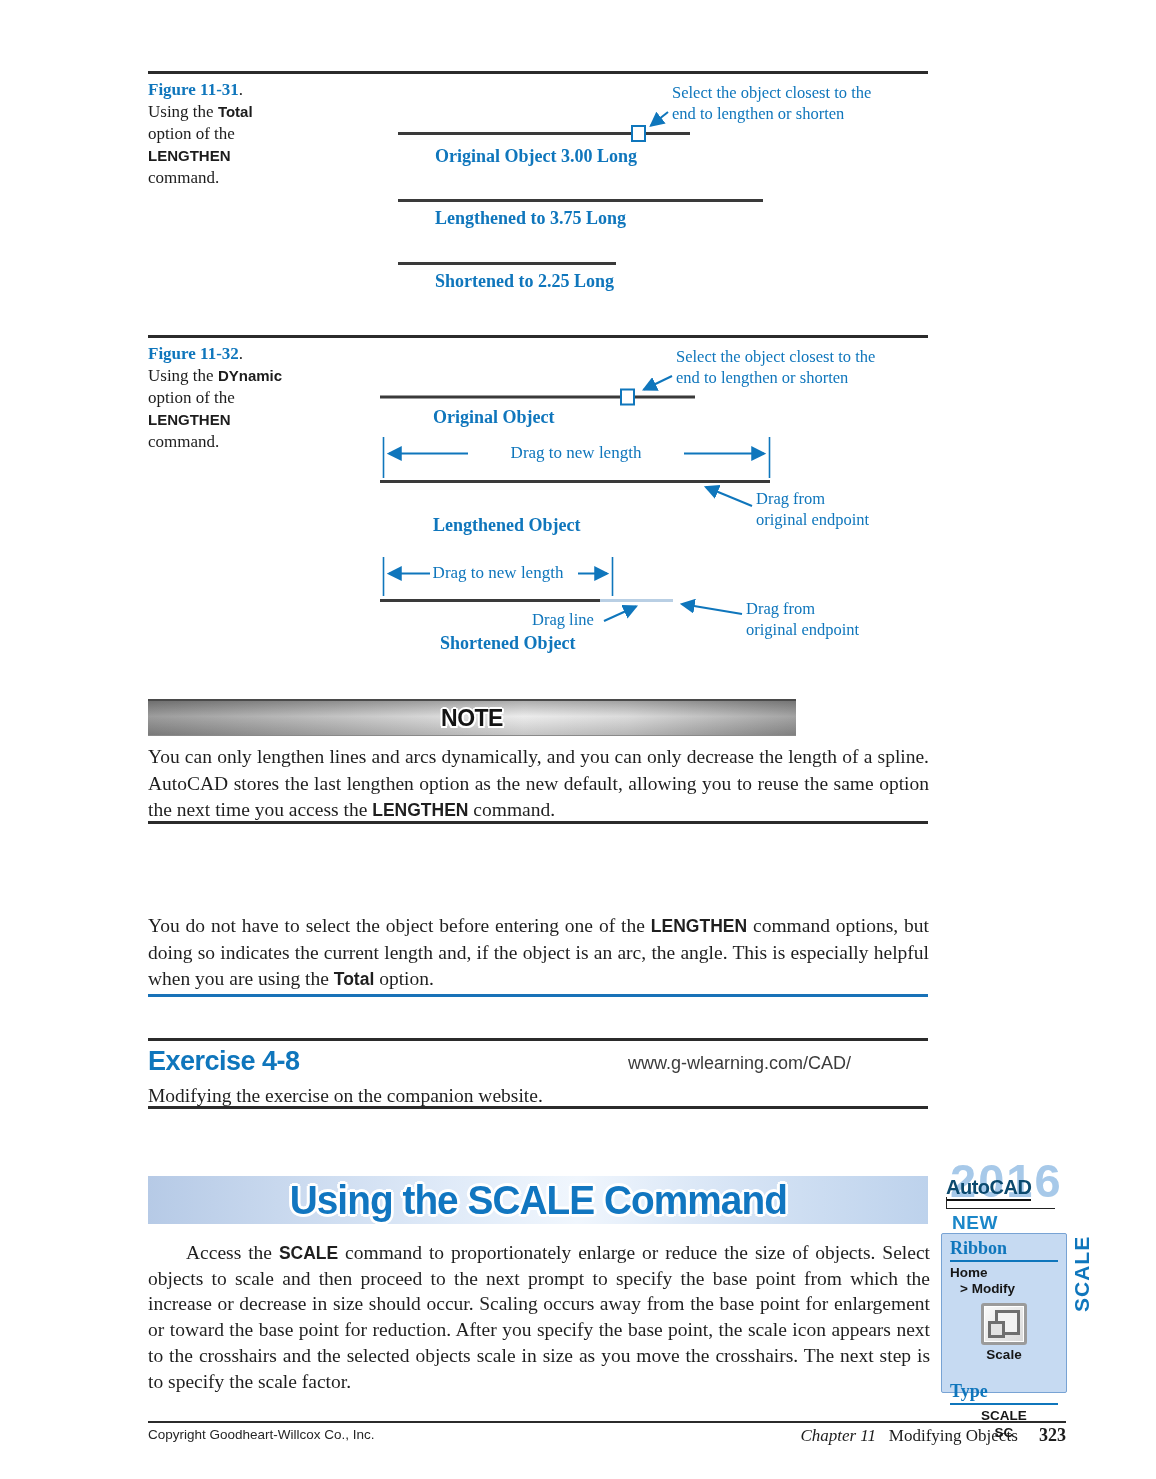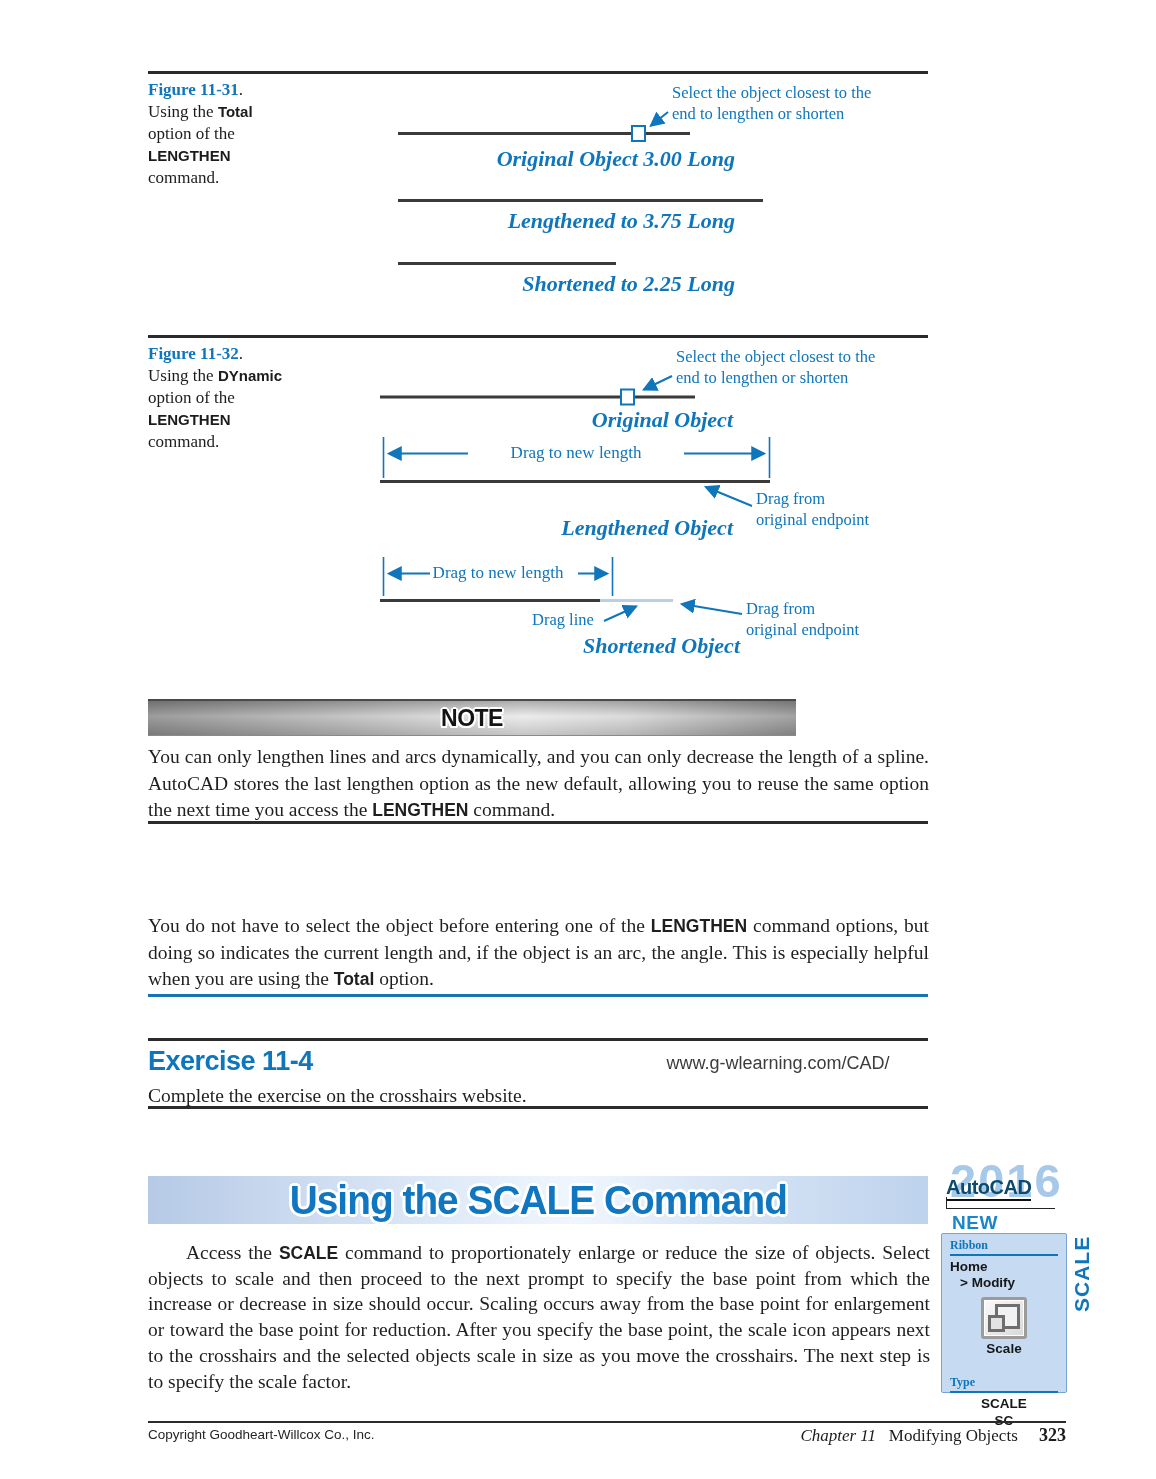--- a/index.html
+++ b/index.html
@@ -13,21 +13,21 @@
   .abs{position:absolute;}
   .rule{background:#2b2b2b;height:2.5px;}
   .blue-rule{background:#1872b8;height:3px;}
 
   
   .caption{font-size:17px;line-height:1.3;color:#1c1c1c;}
   .cap-title{font-weight:bold;color:var(--blue);}
   .kw{font-family:"Liberation Sans",sans-serif;font-weight:bold;font-size:15px;}
 
   
-  .fig-label{font-weight:bold;color:var(--blue);font-size:22px;text-align:right;font-style:italic;}
+  .fig-label{font-weight:bold;color:var(--blue);font-size:18px;text-align:left;}
   .fig-callout{color:var(--blue);font-size:16.5px;line-height:1.26;white-space:pre-line;}
   .fig-dim{color:var(--blue);font-size:17px;text-align:center;}
 
   
   .note-bar{left:148px;width:648px;height:34px;
     border-top:2px solid #4a4a4a;border-bottom:1px solid #8a8a8a;
     background:
       linear-gradient(180deg, rgba(40,40,40,.30), rgba(255,255,255,.12) 45%, rgba(0,0,0,.15)),
       linear-gradient(90deg,#8e8e8e 0%,#b9b9b9 28%,#e9e9e9 58%,#d6d6d6 74%,#969696 100%);
     display:flex;align-items:center;justify-content:center;}
@@ -41,40 +41,40 @@
   .tip-title{font-family:"Liberation Sans",sans-serif;font-weight:bold;font-size:23px;color:#0d72b9;
     letter-spacing:-0.5px;
     text-shadow:-2px 0 0 #fff,2px 0 0 #fff,0 -2px 0 #fff,0 2px 0 #fff,
                 -1.5px -1.5px 0 #fff,1.5px -1.5px 0 #fff,-1.5px 1.5px 0 #fff,1.5px 1.5px 0 #fff;}
 
   .body-text{font-size:19.5px;line-height:1.36;text-align:justify;color:#1f1f1f;}
   .body-text .kw{font-size:17.5px;}
 
   
   .ex-title{font-family:"Liberation Sans",sans-serif;font-weight:bold;font-size:27px;color:var(--blue);letter-spacing:-0.5px;}
-  .ex-url{font-family:"Liberation Sans",sans-serif;font-size:18px;color:#3c3c3c;text-align:center;}
+  .ex-url{font-family:"Liberation Sans",sans-serif;font-size:18px;color:#3c3c3c;text-align:left;}
 
   
   .heading-bar{left:148px;width:780px;height:48px;
     background:linear-gradient(90deg,#b6cae6 0%,#dfeaf8 38%,#f0f6fd 55%,#dce8f7 70%,#bdd2ec 100%);
     display:flex;align-items:center;justify-content:center;}
   .heading-text{font-family:"Liberation Sans",sans-serif;font-weight:bold;font-size:40px;color:#1176c0;
     letter-spacing:-1px;transform:scaleX(0.97);
     text-shadow:-3px 0 0 #fff,3px 0 0 #fff,0 -3px 0 #fff,0 3px 0 #fff,
                 -2px -2px 0 #fff,2px -2px 0 #fff,-2px 2px 0 #fff,2px 2px 0 #fff;}
 
   
   .badge-year{font-family:"Liberation Sans",sans-serif;font-weight:bold;font-size:47px;color:#a7c9e9;letter-spacing:2px;}
   .badge-product{font-family:"Liberation Sans",sans-serif;font-weight:bold;font-size:20px;color:#0c4a6e;
     border-bottom:2px solid #111;padding-bottom:1px;letter-spacing:-0.5px;}
   .badge-box-line{border-left:1.5px solid #222;border-bottom:1.5px solid #222;}
   .badge-new{font-family:"Liberation Sans",sans-serif;font-weight:bold;font-size:19px;color:#1b87c9;letter-spacing:0.5px;}
   .ref-box{left:941px;top:1233px;width:126px;height:160px;background:#c6daf2;
     border:1.5px solid #78a3d4;border-radius:2px;box-sizing:border-box;padding:4px 8px;}
-  .ref-head{font-family:"Liberation Serif",serif;font-weight:bold;font-size:12px;color:var(--blue);}
+  .ref-head{font-family:"Liberation Serif",serif;font-weight:bold;font-size:18px;color:var(--blue);}
   .ref-rule{height:1.5px;background:var(--blue);margin:1px 0 3px 0;}
   .ref-item{font-family:"Liberation Sans",sans-serif;font-weight:bold;font-size:13.5px;color:#161616;line-height:1.25;}
   .ref-center{text-align:center;}
   .vertical-cmd{font-family:"Liberation Sans",sans-serif;font-weight:bold;font-size:21px;color:var(--blue);
     letter-spacing:1px;transform:rotate(-90deg);transform-origin:0 0;white-space:nowrap;}
 
   
   .scale-icon{width:40px;height:36px;border:3px solid #9b9b9b;border-radius:3px;position:relative;
     background:linear-gradient(135deg,#fafafa,#d9d9d9);box-shadow:inset 0 0 0 1px #ffffff;margin:5px auto 2px auto;}
   .scale-icon .big-square{position:absolute;right:4px;top:4px;width:19px;height:19px;border:3px solid #6e6e6e;background:#f2f2f2;}
@@ -165,23 +165,23 @@
     <span>You can only lengthen lines and arcs dynamically, and you can only decrease the length of a spline. AutoCAD stores the last lengthen option as the new default, allowing you to reuse the same option the next time you access the </span><span class="kw">LENGTHEN</span><span> command.</span>
   </div>
   <div class="abs rule" style="left:148px;top:821px;width:780px;"></div>
 
   <div class="abs body-text" style="left:148px;top:913px;width:781px;">
     <span>You do not have to select the object before entering one of the </span><span class="kw">LENGTHEN</span><span> command options, but doing so indicates the current length and, if the object is an arc, the angle. This is especially helpful when you are using the </span><span class="kw">Total</span><span> option.</span>
   </div>
   <div class="abs blue-rule" style="left:148px;top:994px;width:780px;"></div>
 
   <div class="abs rule" style="left:148px;top:1038px;width:780px;"></div>
-  <div class="abs ex-title" style="left:148px;top:1046px;">Exercise 11-4</div>
+  <div class="abs ex-title" style="left:148px;top:1046px;">Exercise 4-8</div>
   <div class="abs ex-url" style="left:628px;top:1053px;width:300px;">www.g-wlearning.com/CAD/</div>
-  <div class="abs body-text" style="left:148px;top:1083px;width:781px;text-align:left;">Complete the exercise on the crosshairs website.</div>
+  <div class="abs body-text" style="left:148px;top:1083px;width:781px;text-align:left;">Modifying the exercise on the companion website.</div>
   <div class="abs rule" style="left:148px;top:1106px;width:780px;"></div>
 
   <div class="abs heading-bar" style="top:1176px;">
     <span class="heading-text">Using the SCALE Command</span>
   </div>
 
   <div class="abs badge-year" style="left:950px;top:1153px;">2016</div>
   <div class="abs" style="left:946px;top:1176px;">
     <span class="badge-product">AutoCAD</span>
   </div>

